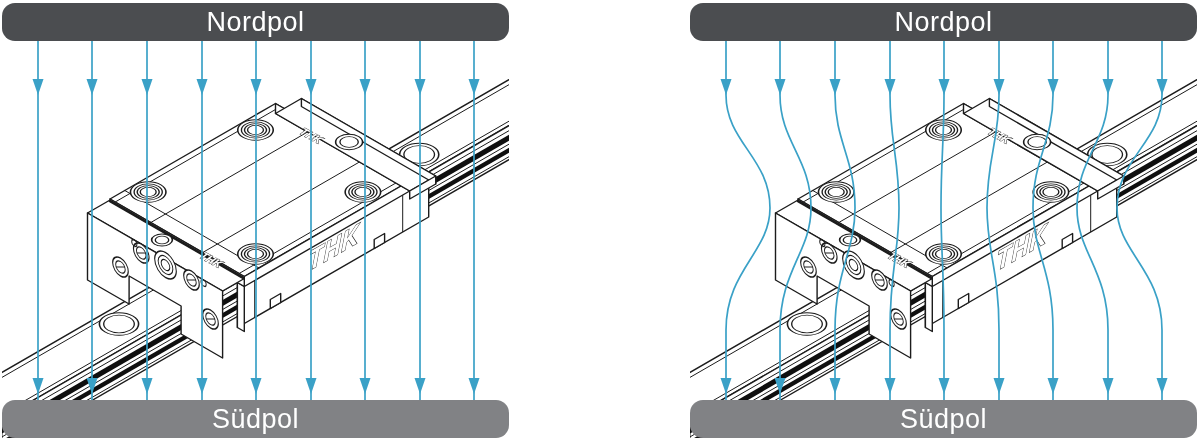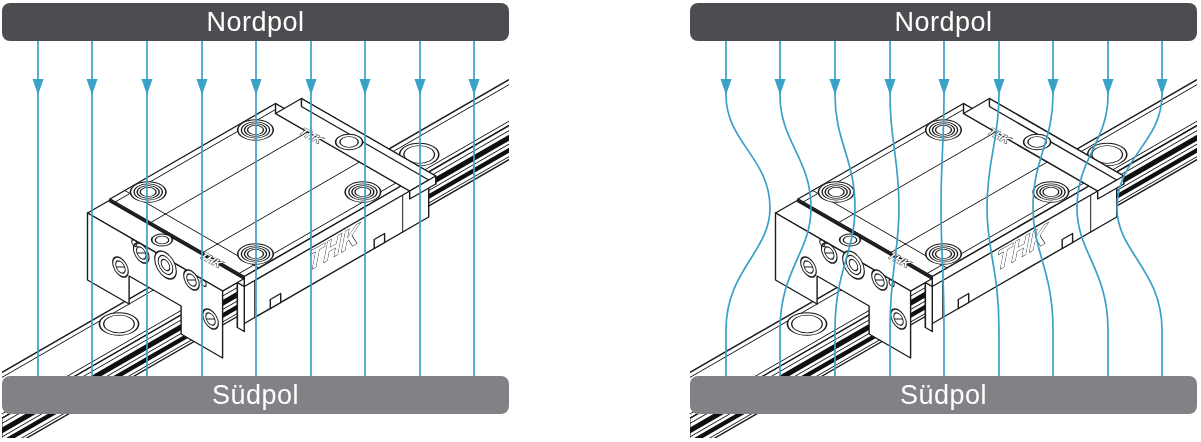--- a/index.html
+++ b/index.html
@@ -9,26 +9,26 @@
     background:#ffffff;
     font-family:"Liberation Sans", sans-serif;
     overflow:hidden;
   }
   .panel{position:absolute;top:0;width:507px;height:442px;}
   .panel-left{left:2px;}
   .panel-right{left:690px;}
   .scene{position:absolute;left:0;top:0;z-index:1;}
   .pole-bar{
     position:absolute;left:0;width:507px;height:38px;z-index:2;
-    border-radius:8px;
+    border-radius:13px;
     display:flex;align-items:center;justify-content:center;
     color:#ffffff;font-size:27px;letter-spacing:0.5px;text-align:center;
   }
   .pole-bar.north{top:3px;}
-  .pole-bar.south{top:376px;}
+  .pole-bar.south{top:400px;}
   
   .d-face{fill:#ffffff;stroke:#1c1c1c;stroke-width:1.4;stroke-linejoin:round;}
   .d-line{fill:none;stroke:#1c1c1c;stroke-width:1;}
   .d-heavy{fill:none;stroke:#1c1c1c;stroke-width:2.6;}
   .d-dark{fill:#0f0f0f;stroke:none;}
   .d-ring{fill:none;stroke:#1c1c1c;stroke-width:1.1;}
   .d-hole{fill:#ffffff;stroke:#1c1c1c;stroke-width:1.3;}
   .thk-text{
     font-family:"Liberation Sans", sans-serif;font-weight:bold;
     fill:#ffffff;stroke:#1c1c1c;paint-order:stroke;

